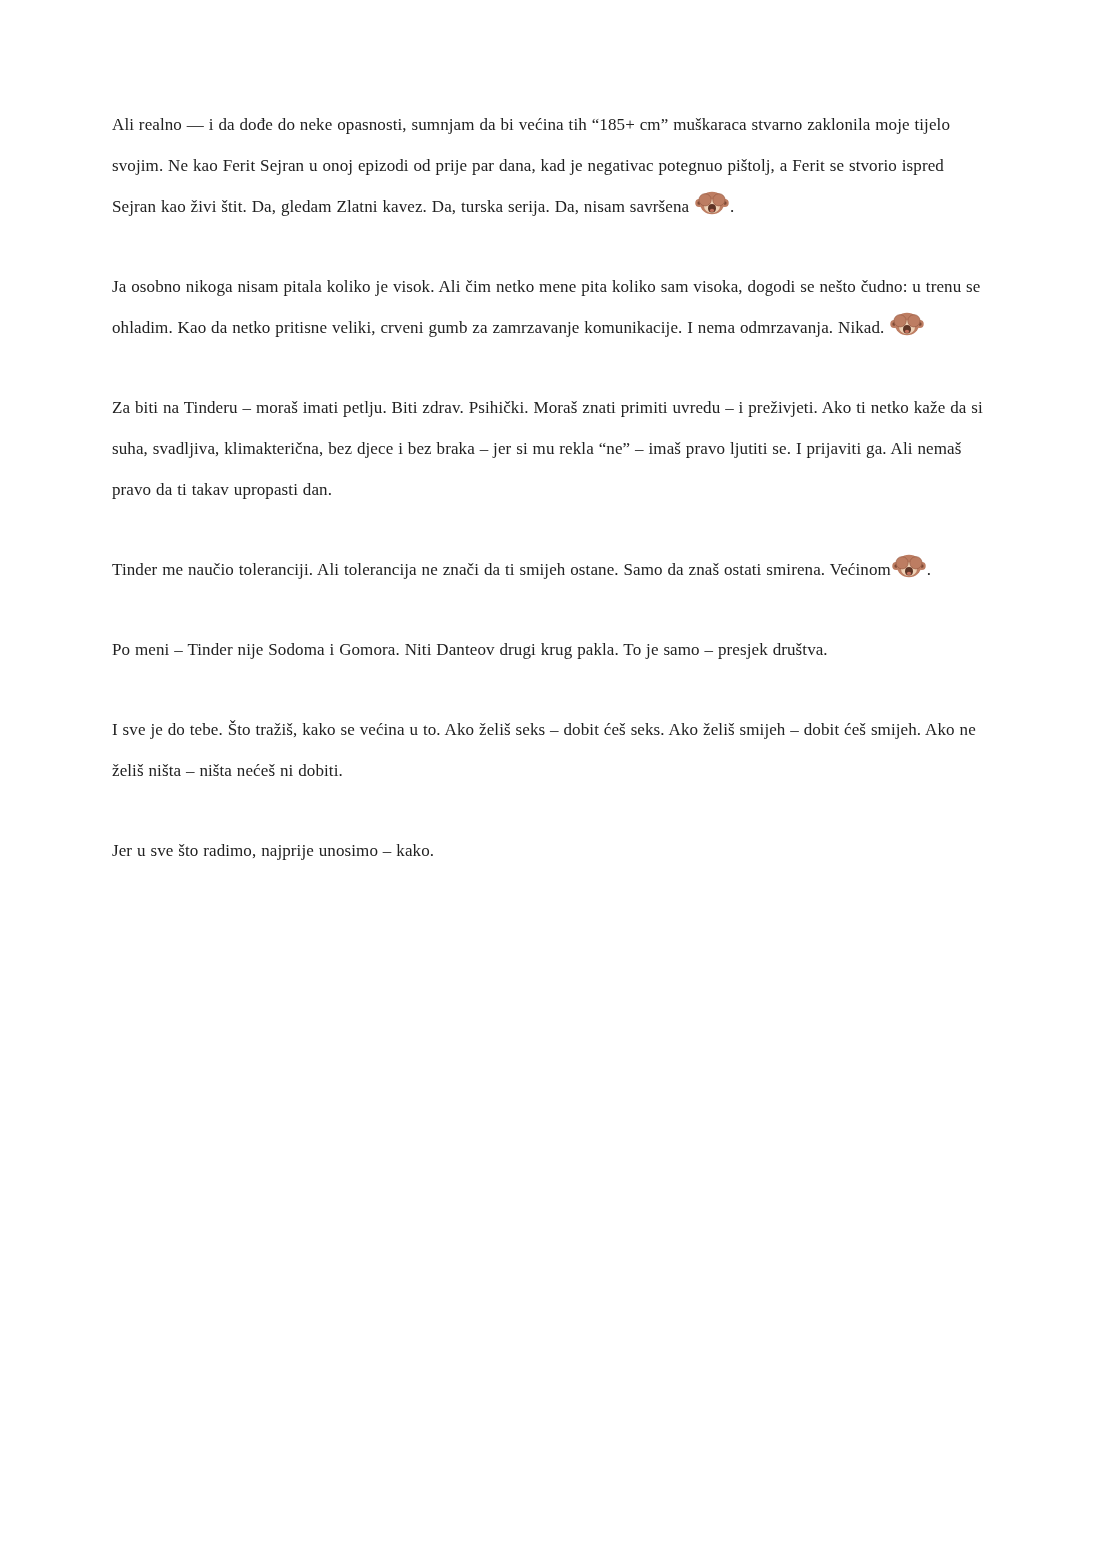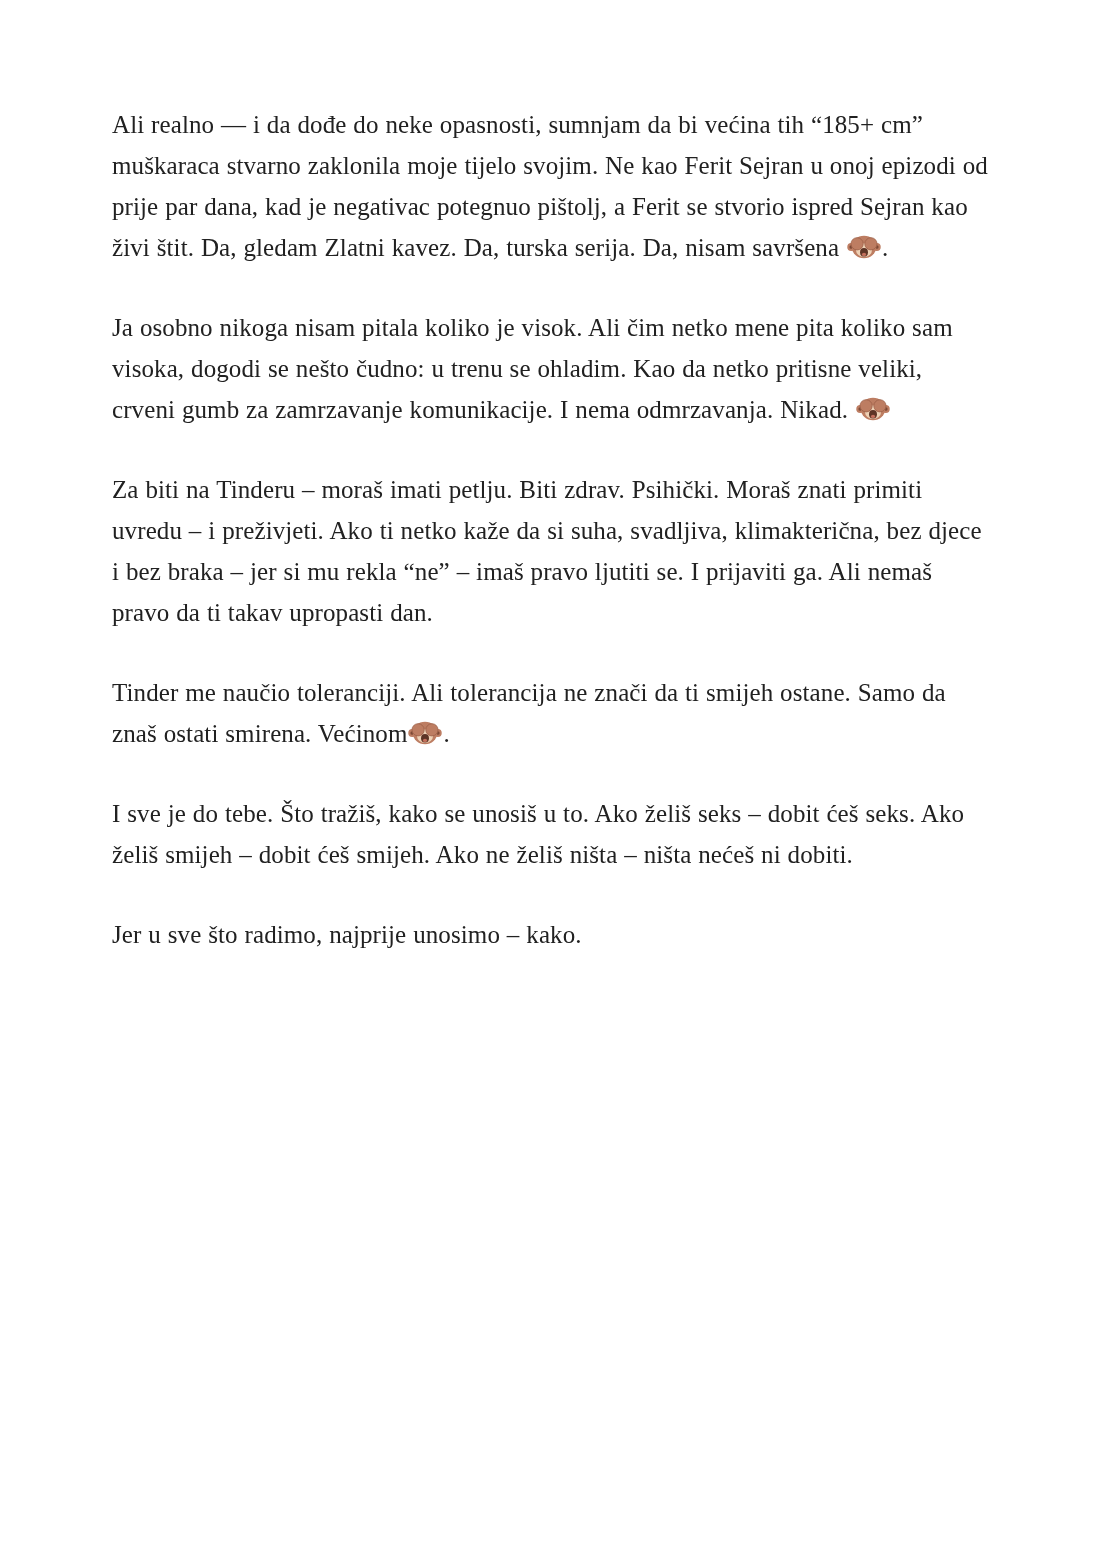--- a/index.html
+++ b/index.html
@@ -13,21 +13,21 @@
     height: 1555px;
     box-sizing: border-box;
     background: #ffffff;
     padding: 104px 108px 0 112px;
     overflow: hidden;
     font-family: "Liberation Serif", "DejaVu Serif", serif;
     color: #212121;
   }
   .para {
     margin: 0 0 39px 0;
-    font-size: 25px;
+    font-size: 17px;
     line-height: 41px;
     letter-spacing: 0.1px;
     word-spacing: 0.5px;
   }
   .emoji {
     display: inline-block;
     width: 34px;
     height: 34px;
     vertical-align: -8px;
     margin: 0 1px;
@@ -74,18 +74,19 @@
         <circle cx="8" cy="32" r="3.5" fill="#7d4a36"></circle>
         <circle cx="56" cy="32" r="3.5" fill="#7d4a36"></circle>
         <ellipse cx="32" cy="32" rx="23" ry="21" fill="#bd7d62"></ellipse>
         <ellipse cx="32" cy="38" rx="15" ry="13" fill="#eed1b5"></ellipse>
         <ellipse cx="32" cy="42" rx="7.5" ry="8" fill="#5e3526"></ellipse>
         <ellipse cx="32" cy="46" rx="4" ry="3" fill="#c4705d"></ellipse>
         <circle cx="19" cy="26" r="11.5" fill="#bd7d62" stroke="#9c5f47" stroke-width="1.5"></circle>
         <circle cx="45" cy="26" r="11.5" fill="#bd7d62" stroke="#9c5f47" stroke-width="1.5"></circle>
       </svg><span>.</span></p>
 
+  <p class="para">Po meni – Tinder nije Sodoma i Gomora. Niti Danteov drugi krug pakla. To je samo – presjek društva.</p>
 
-  <p class="para">I sve je do tebe. Što tražiš, kako se unosiš u to. Ako želiš seks – dobit ćeš seks. Ako želiš smijeh – dobit ćeš smijeh. Ako ne želiš ništa – ništa nećeš ni dobiti.</p>
+  <p class="para">I sve je do tebe. Što tražiš, kako se većina u to. Ako želiš seks – dobit ćeš seks. Ako želiš smijeh – dobit ćeš smijeh. Ako ne želiš ništa – ništa nećeš ni dobiti.</p>
 
   <p class="para">Jer u sve što radimo, najprije unosimo – kako.</p>
 
 </div>
 
 </body></html>

